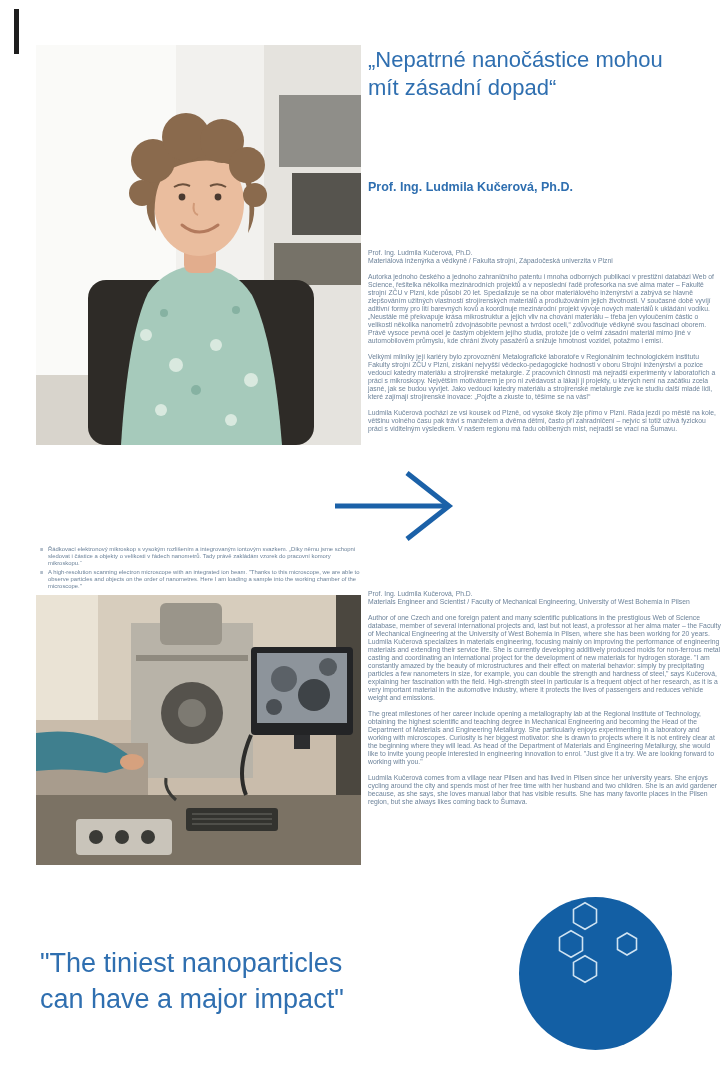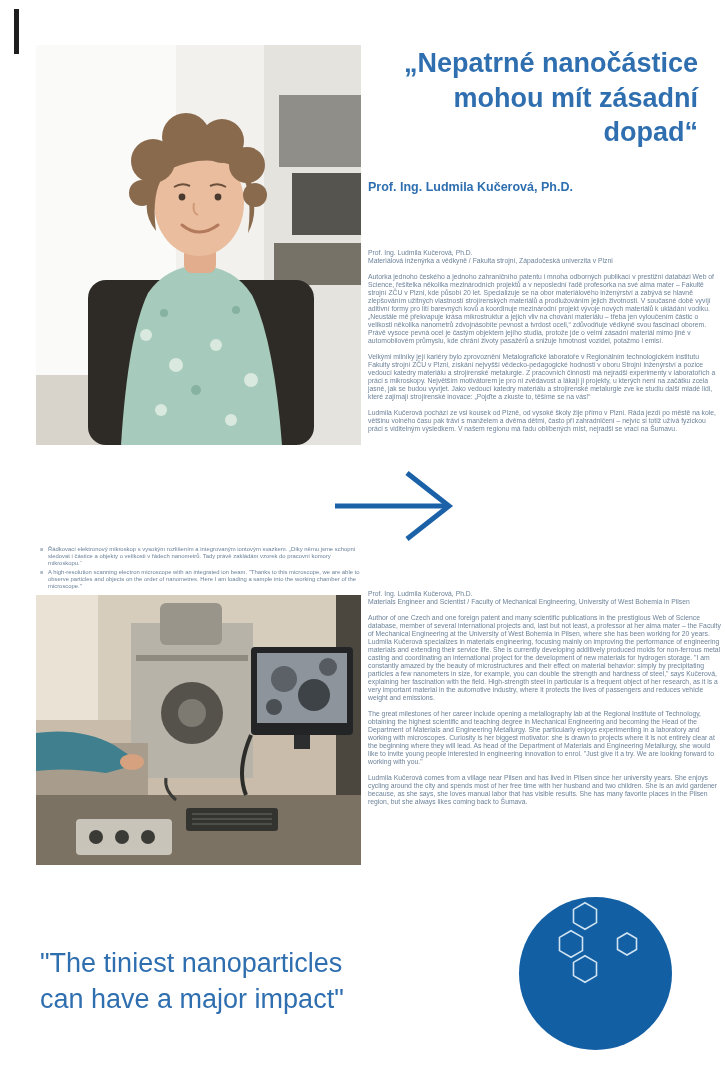--- a/index.html
+++ b/index.html
@@ -7,21 +7,21 @@
   .page { position:relative; width:725px; height:1080px; background:#ffffff; overflow:hidden; }
 
   .spine-mark { position:absolute; left:14px; top:9px; width:5px; height:45px; background:#1e1e1e; }
 
   .photo { position:absolute; overflow:hidden; background:#efede9; }
   .photo svg { display:block; }
   .photo-portrait { left:36px; top:45px; width:325px; height:400px; }
   .photo-lab { left:36px; top:595px; width:325px; height:270px; }
 
   .headline { position:absolute; left:368px; top:46px; width:330px;
-    font-size:27px; line-height:1.28; font-weight:700; color:#2f6fb0;text-align:right; }
+    font-size:22px; line-height:1.28; font-weight:400; color:#2f6fb0; }
   .byline { position:absolute; left:368px; top:180px; width:340px;
     font-size:12.5px; font-weight:700; color:#2f6fb0; }
 
   .text-col { position:absolute; left:368px; width:354px; color:#6d839a; }
   .text-col.cs { top:249px; }
   .text-col.en { top:590px; }
   .bio-head { font-size:6.8px; line-height:1.18; margin-bottom:8px; }
   .text-col p { font-size:6.8px; line-height:1.18; margin-bottom:8px; text-align:left; }
 
   .arrow { position:absolute; left:335px; top:469px; }

